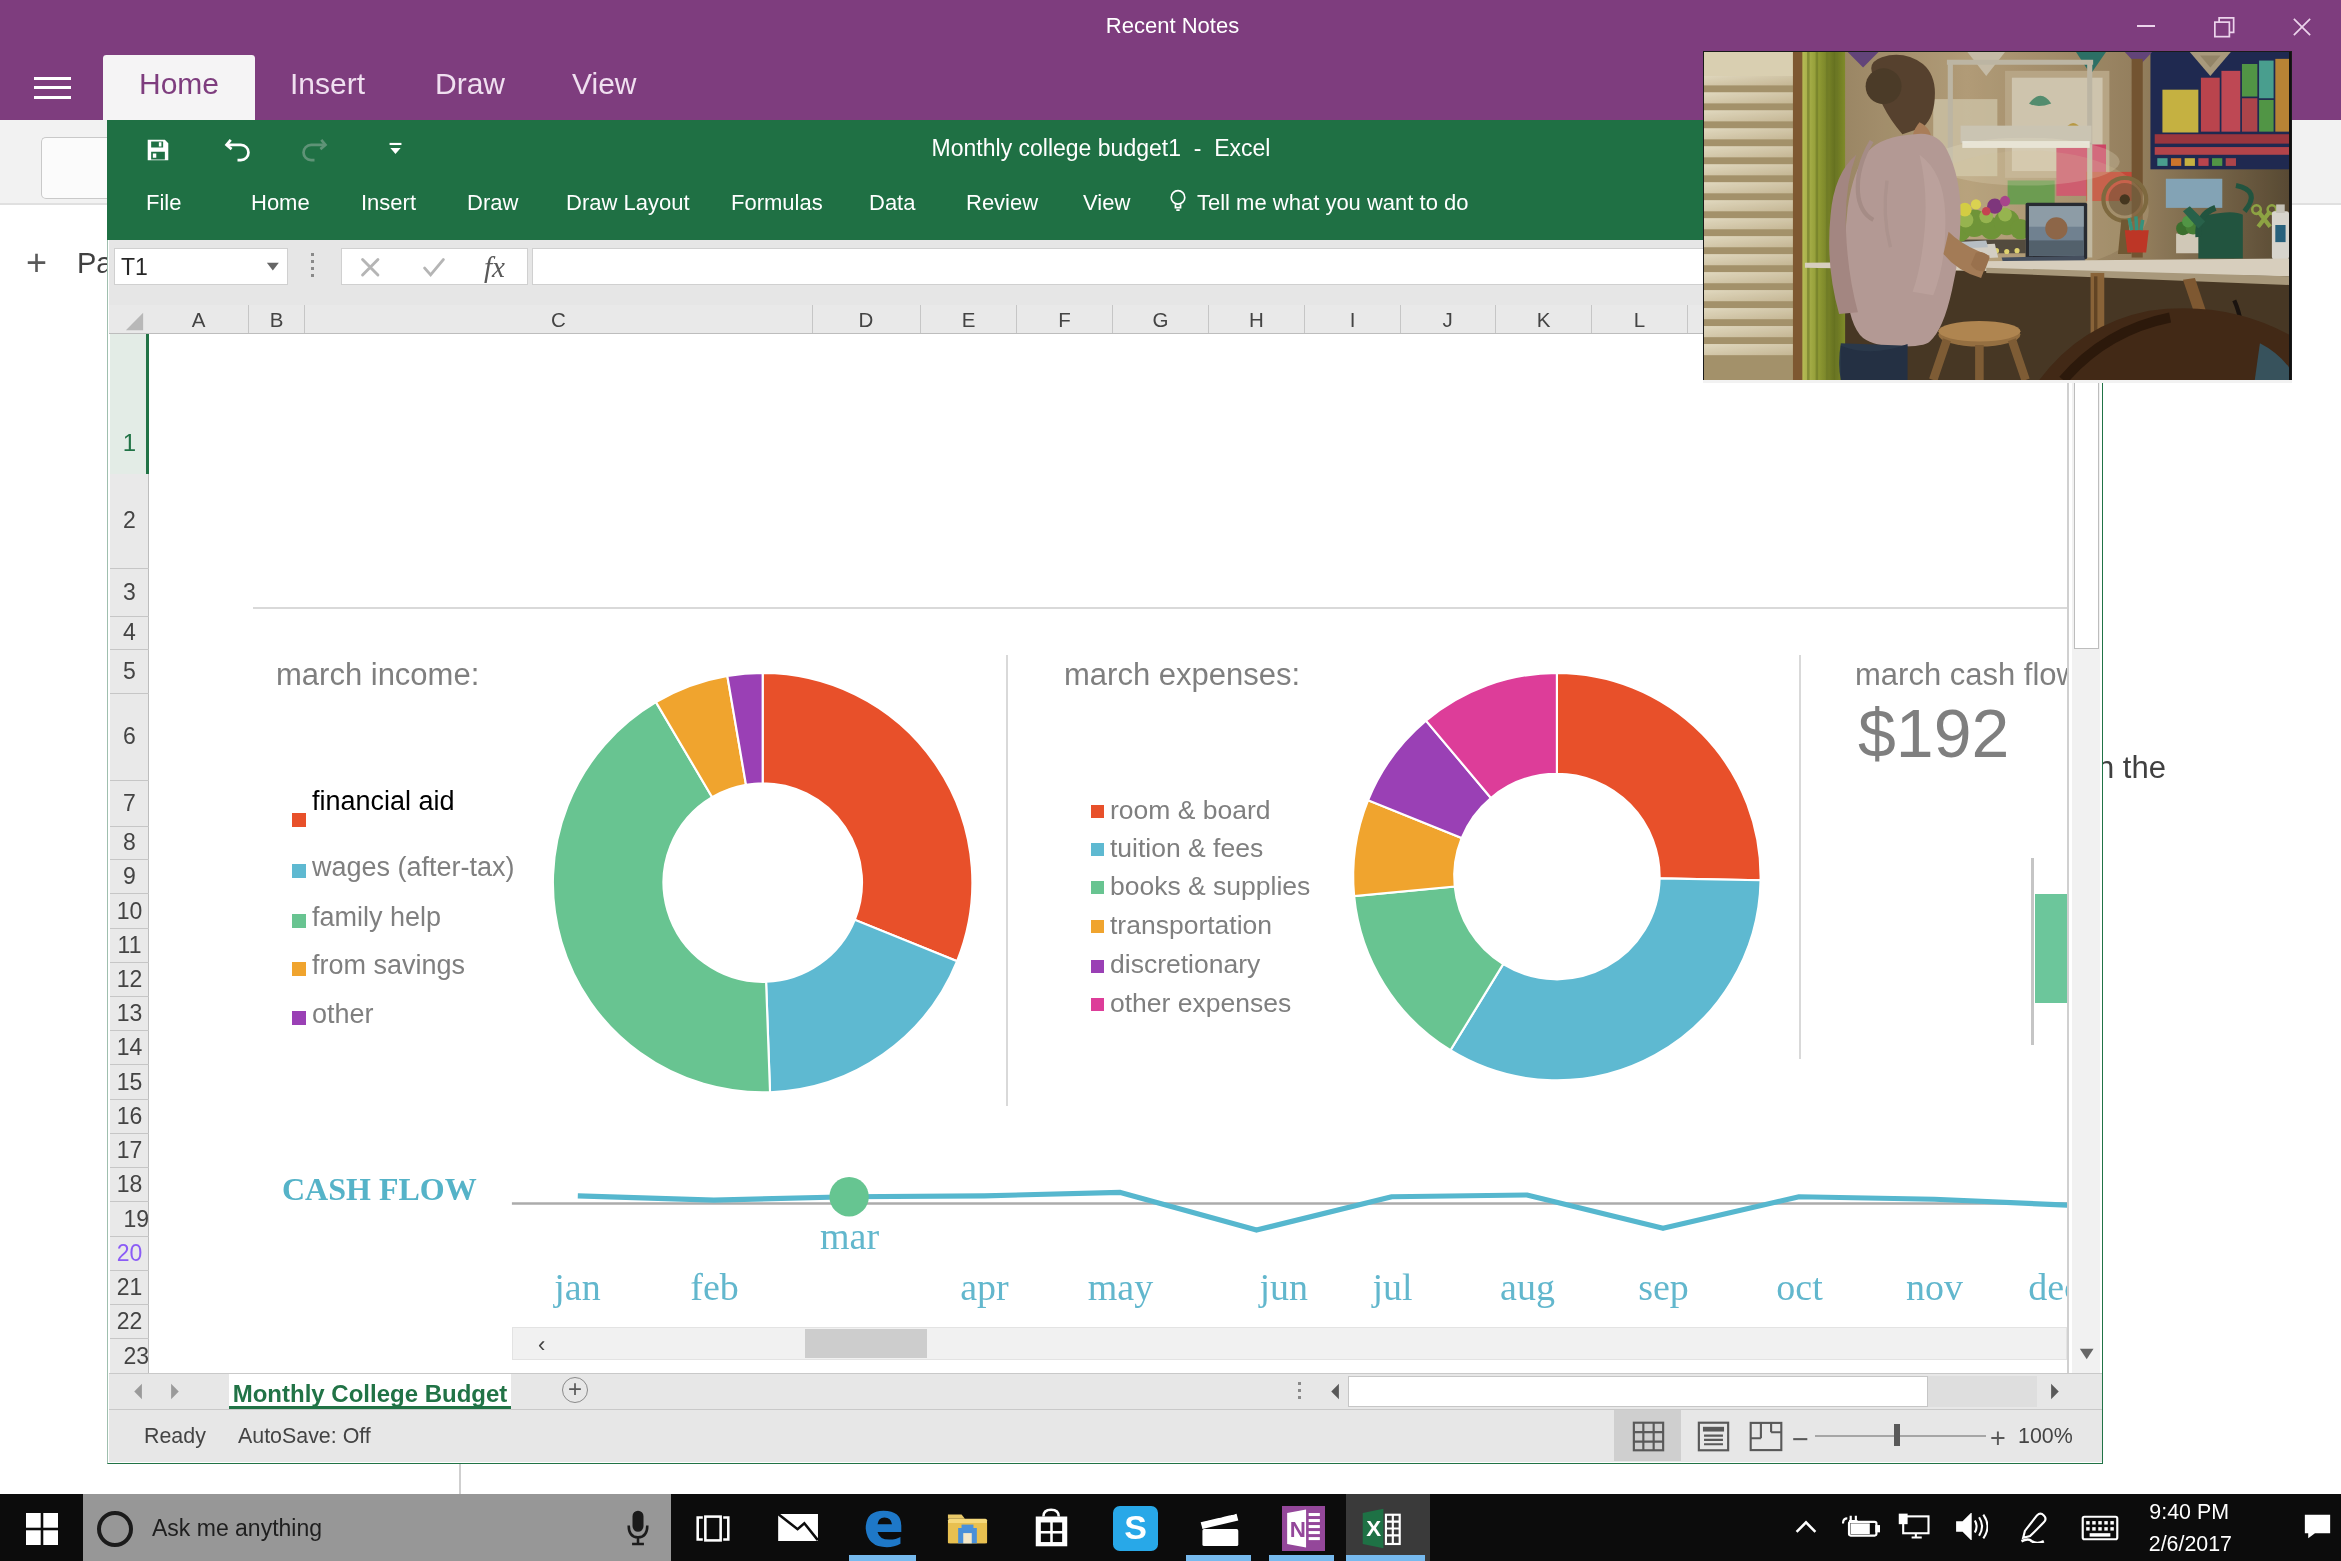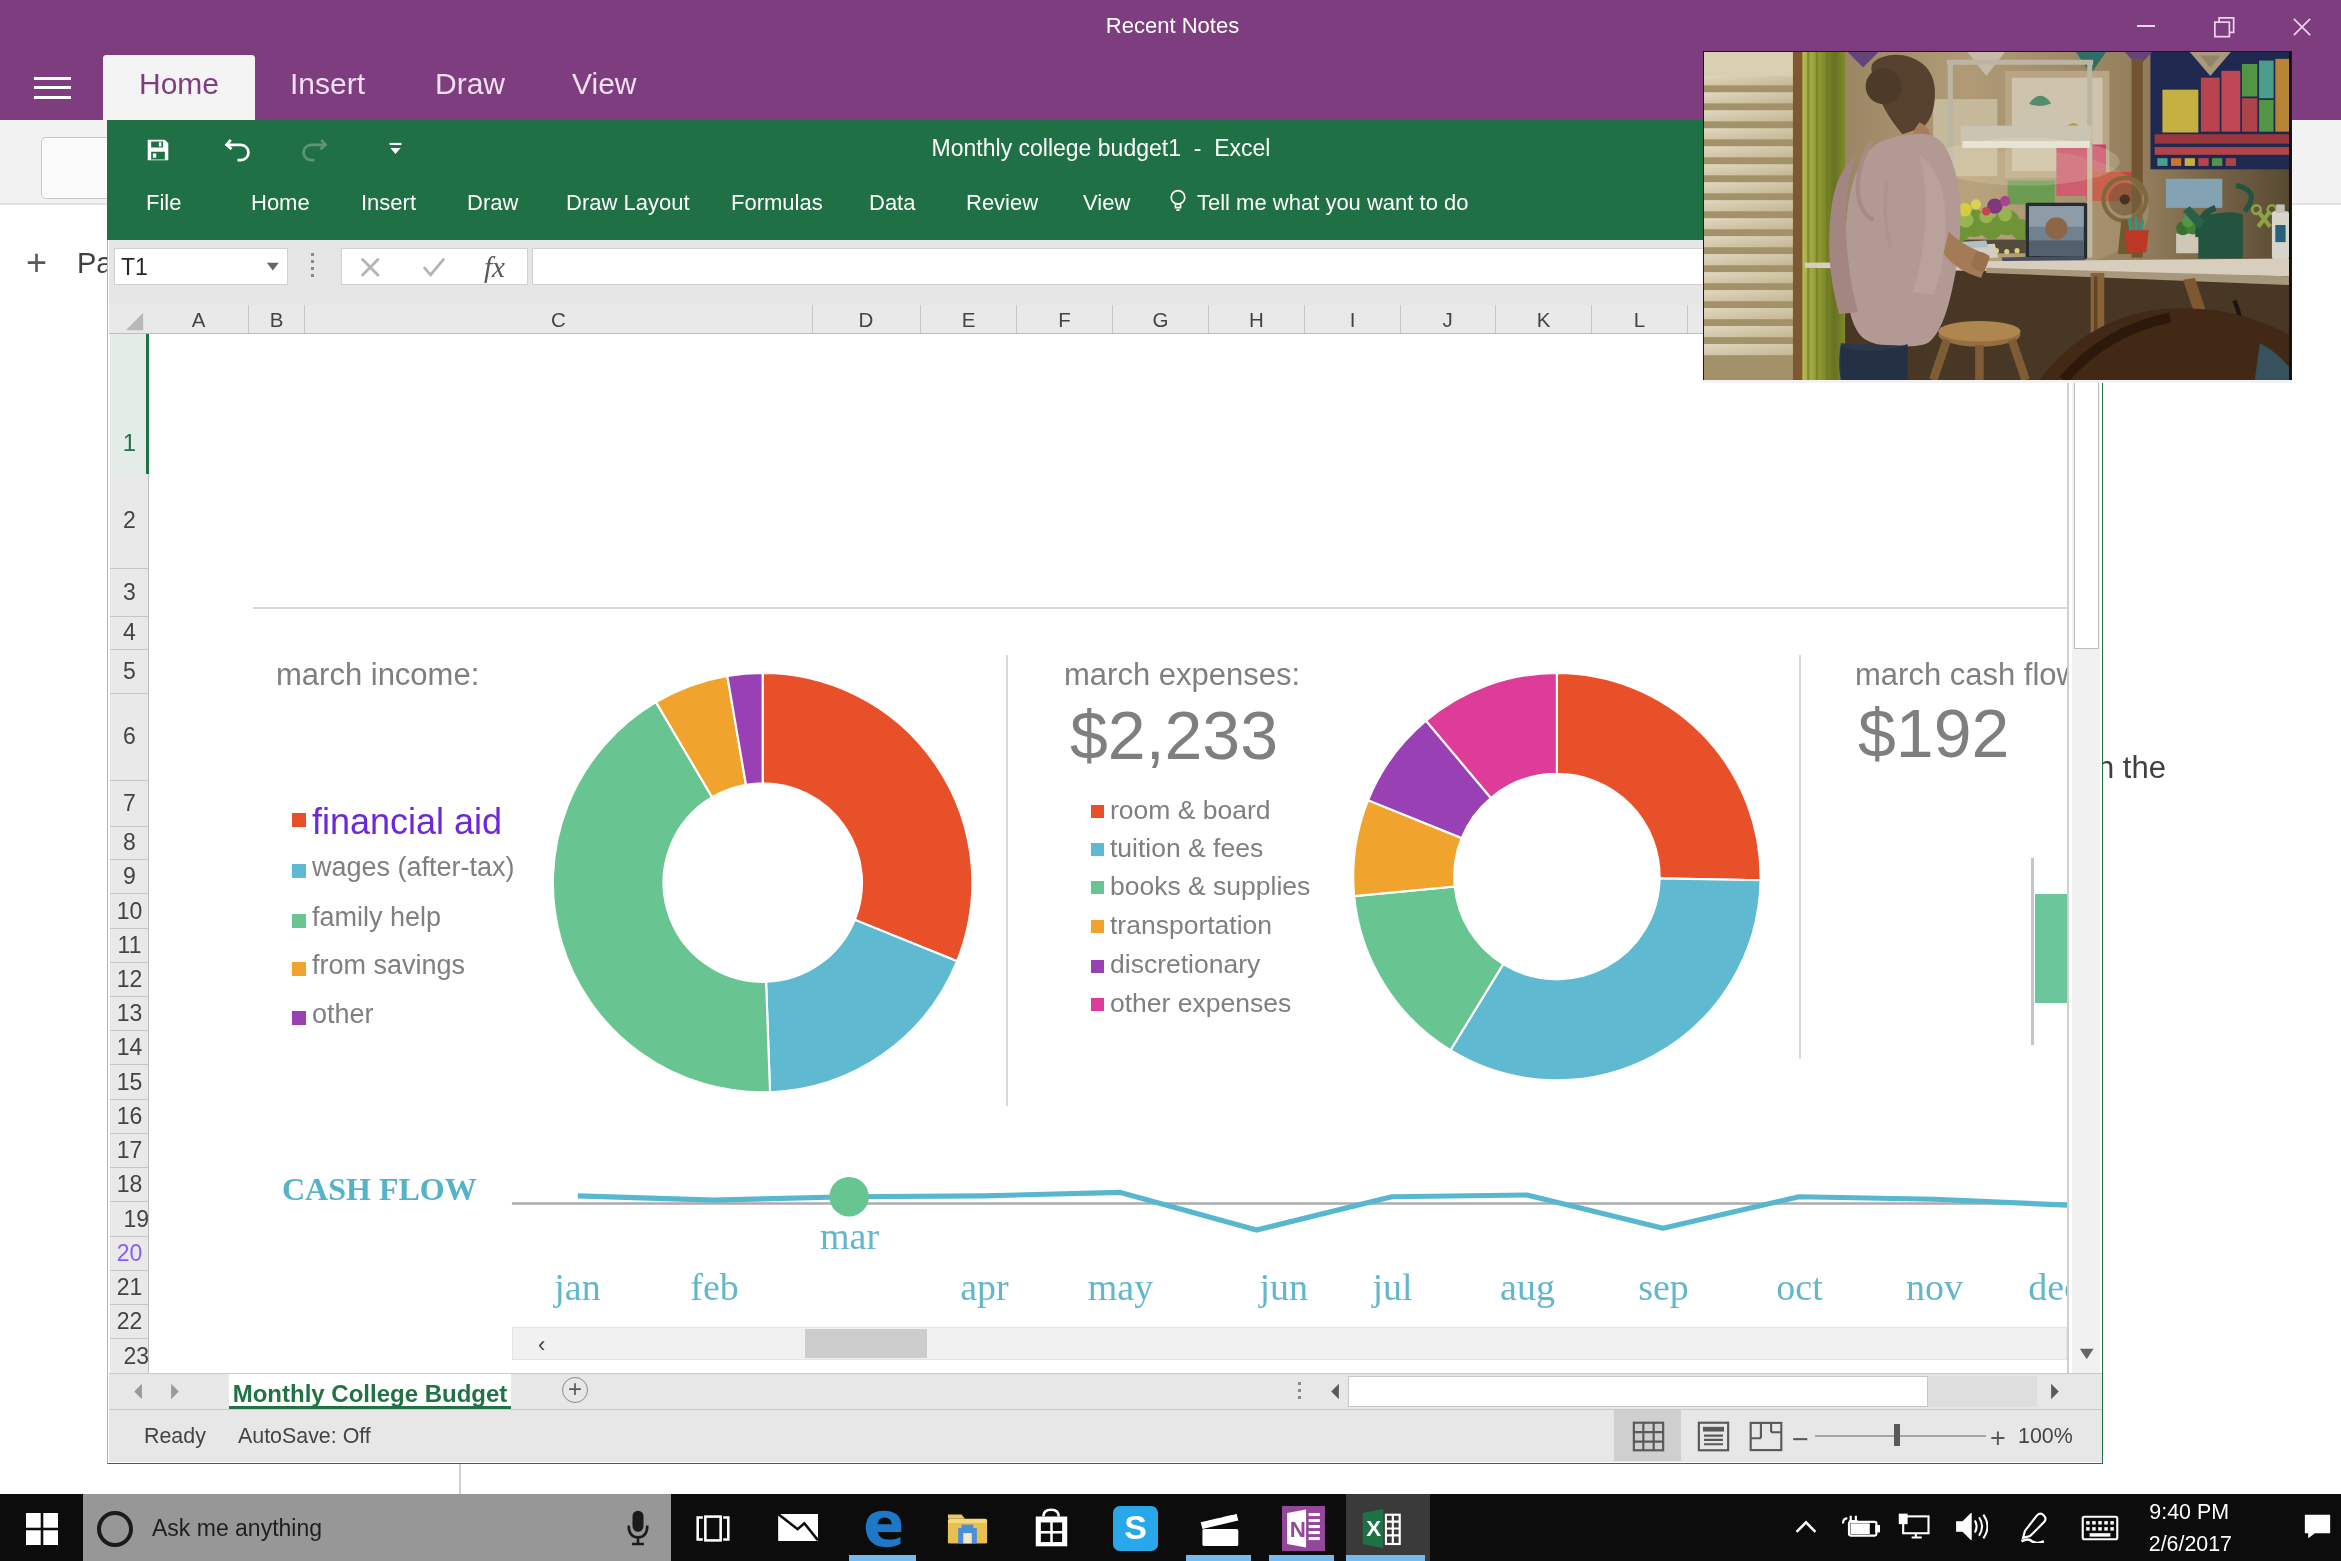--- a/index.html
+++ b/index.html
@@ -156,35 +156,34 @@
 
 <div class="abs" style="left:110px;top:334px;width:39px;height:140px;background:#e3ece6;"></div>
 <div class="abs" style="left:110px;top:429px;width:39px;height:31px;color:#217346;font-size:24px;text-align:center;">1</div>
 <div class="abs" style="left:146px;top:334px;width:5.1px;height:140px;background:#217346;"></div>
 
 <div class="abs" style="left:149px;top:334px;width:1918px;height:1039px;background:#fff;overflow:hidden;">
   <div class="abs" style="left:104px;top:273px;width:1814px;height:1.7px;background:#d9d9d9;"></div>
 
   <div class="abs" style="left:127px;top:323px;width:342px;height:34px;color:#7f7f7f;font-size:31px;">march income:</div>
   <div class="abs" style="left:143px;top:479px;width:13.7px;height:13.7px;background:#e8502a;"></div>
-  <div class="abs" style="left:163px;top:467px;width:257px;height:33px;color:#6d28d9;font-size:36px;">financial aid</div>
+  <div class="abs" style="left:163px;top:452px;width:257px;height:33px;color:#000000;font-size:27px;">financial aid</div>
   <div class="abs" style="left:143px;top:530px;width:13.7px;height:13.7px;background:#5eb9d1;"></div>
   <div class="abs" style="left:163px;top:518px;width:257px;height:33px;color:#7f7f7f;font-size:27px;">wages (after-tax)</div>
   <div class="abs" style="left:143px;top:580px;width:13.7px;height:13.7px;background:#68c491;"></div>
   <div class="abs" style="left:163px;top:568px;width:257px;height:33px;color:#7f7f7f;font-size:27px;">family help</div>
   <div class="abs" style="left:143px;top:628px;width:13.7px;height:13.7px;background:#f0a42e;"></div>
   <div class="abs" style="left:163px;top:616px;width:257px;height:33px;color:#7f7f7f;font-size:27px;">from savings</div>
   <div class="abs" style="left:143px;top:677px;width:13.7px;height:13.7px;background:#9a40b5;"></div>
   <div class="abs" style="left:163px;top:665px;width:257px;height:33px;color:#7f7f7f;font-size:27px;">other</div>
 
   <div class="abs" style="left:857px;top:321px;width:1.7px;height:451px;background:#d9d9d9;"></div>
   <div class="abs" style="left:1650px;top:321px;width:1.7px;height:404px;background:#d9d9d9;"></div>
 
   <div class="abs" style="left:915px;top:323px;width:342px;height:34px;color:#7f7f7f;font-size:31px;">march expenses:</div>
-  <div class="abs" style="left:921px;top:362px;width:342px;height:77px;color:#7f7f7f;font-size:68px;">$2,233</div>
   <div class="abs" style="left:942px;top:471px;width:13px;height:13px;background:#e8502a;"></div>
   <div class="abs" style="left:961px;top:461px;width:257px;height:31px;color:#7f7f7f;font-size:26.5px;">room &amp; board</div>
   <div class="abs" style="left:942px;top:509px;width:13px;height:13px;background:#5eb9d1;"></div>
   <div class="abs" style="left:961px;top:499px;width:257px;height:31px;color:#7f7f7f;font-size:26.5px;">tuition &amp; fees</div>
   <div class="abs" style="left:942px;top:547px;width:13px;height:13px;background:#68c491;"></div>
   <div class="abs" style="left:961px;top:537px;width:257px;height:31px;color:#7f7f7f;font-size:26.5px;">books &amp; supplies</div>
   <div class="abs" style="left:942px;top:586px;width:13px;height:13px;background:#f0a42e;"></div>
   <div class="abs" style="left:961px;top:576px;width:257px;height:31px;color:#7f7f7f;font-size:26.5px;">transportation</div>
   <div class="abs" style="left:942px;top:626px;width:13px;height:13px;background:#9a40b5;"></div>
   <div class="abs" style="left:961px;top:615px;width:257px;height:31px;color:#7f7f7f;font-size:26.5px;">discretionary</div>

